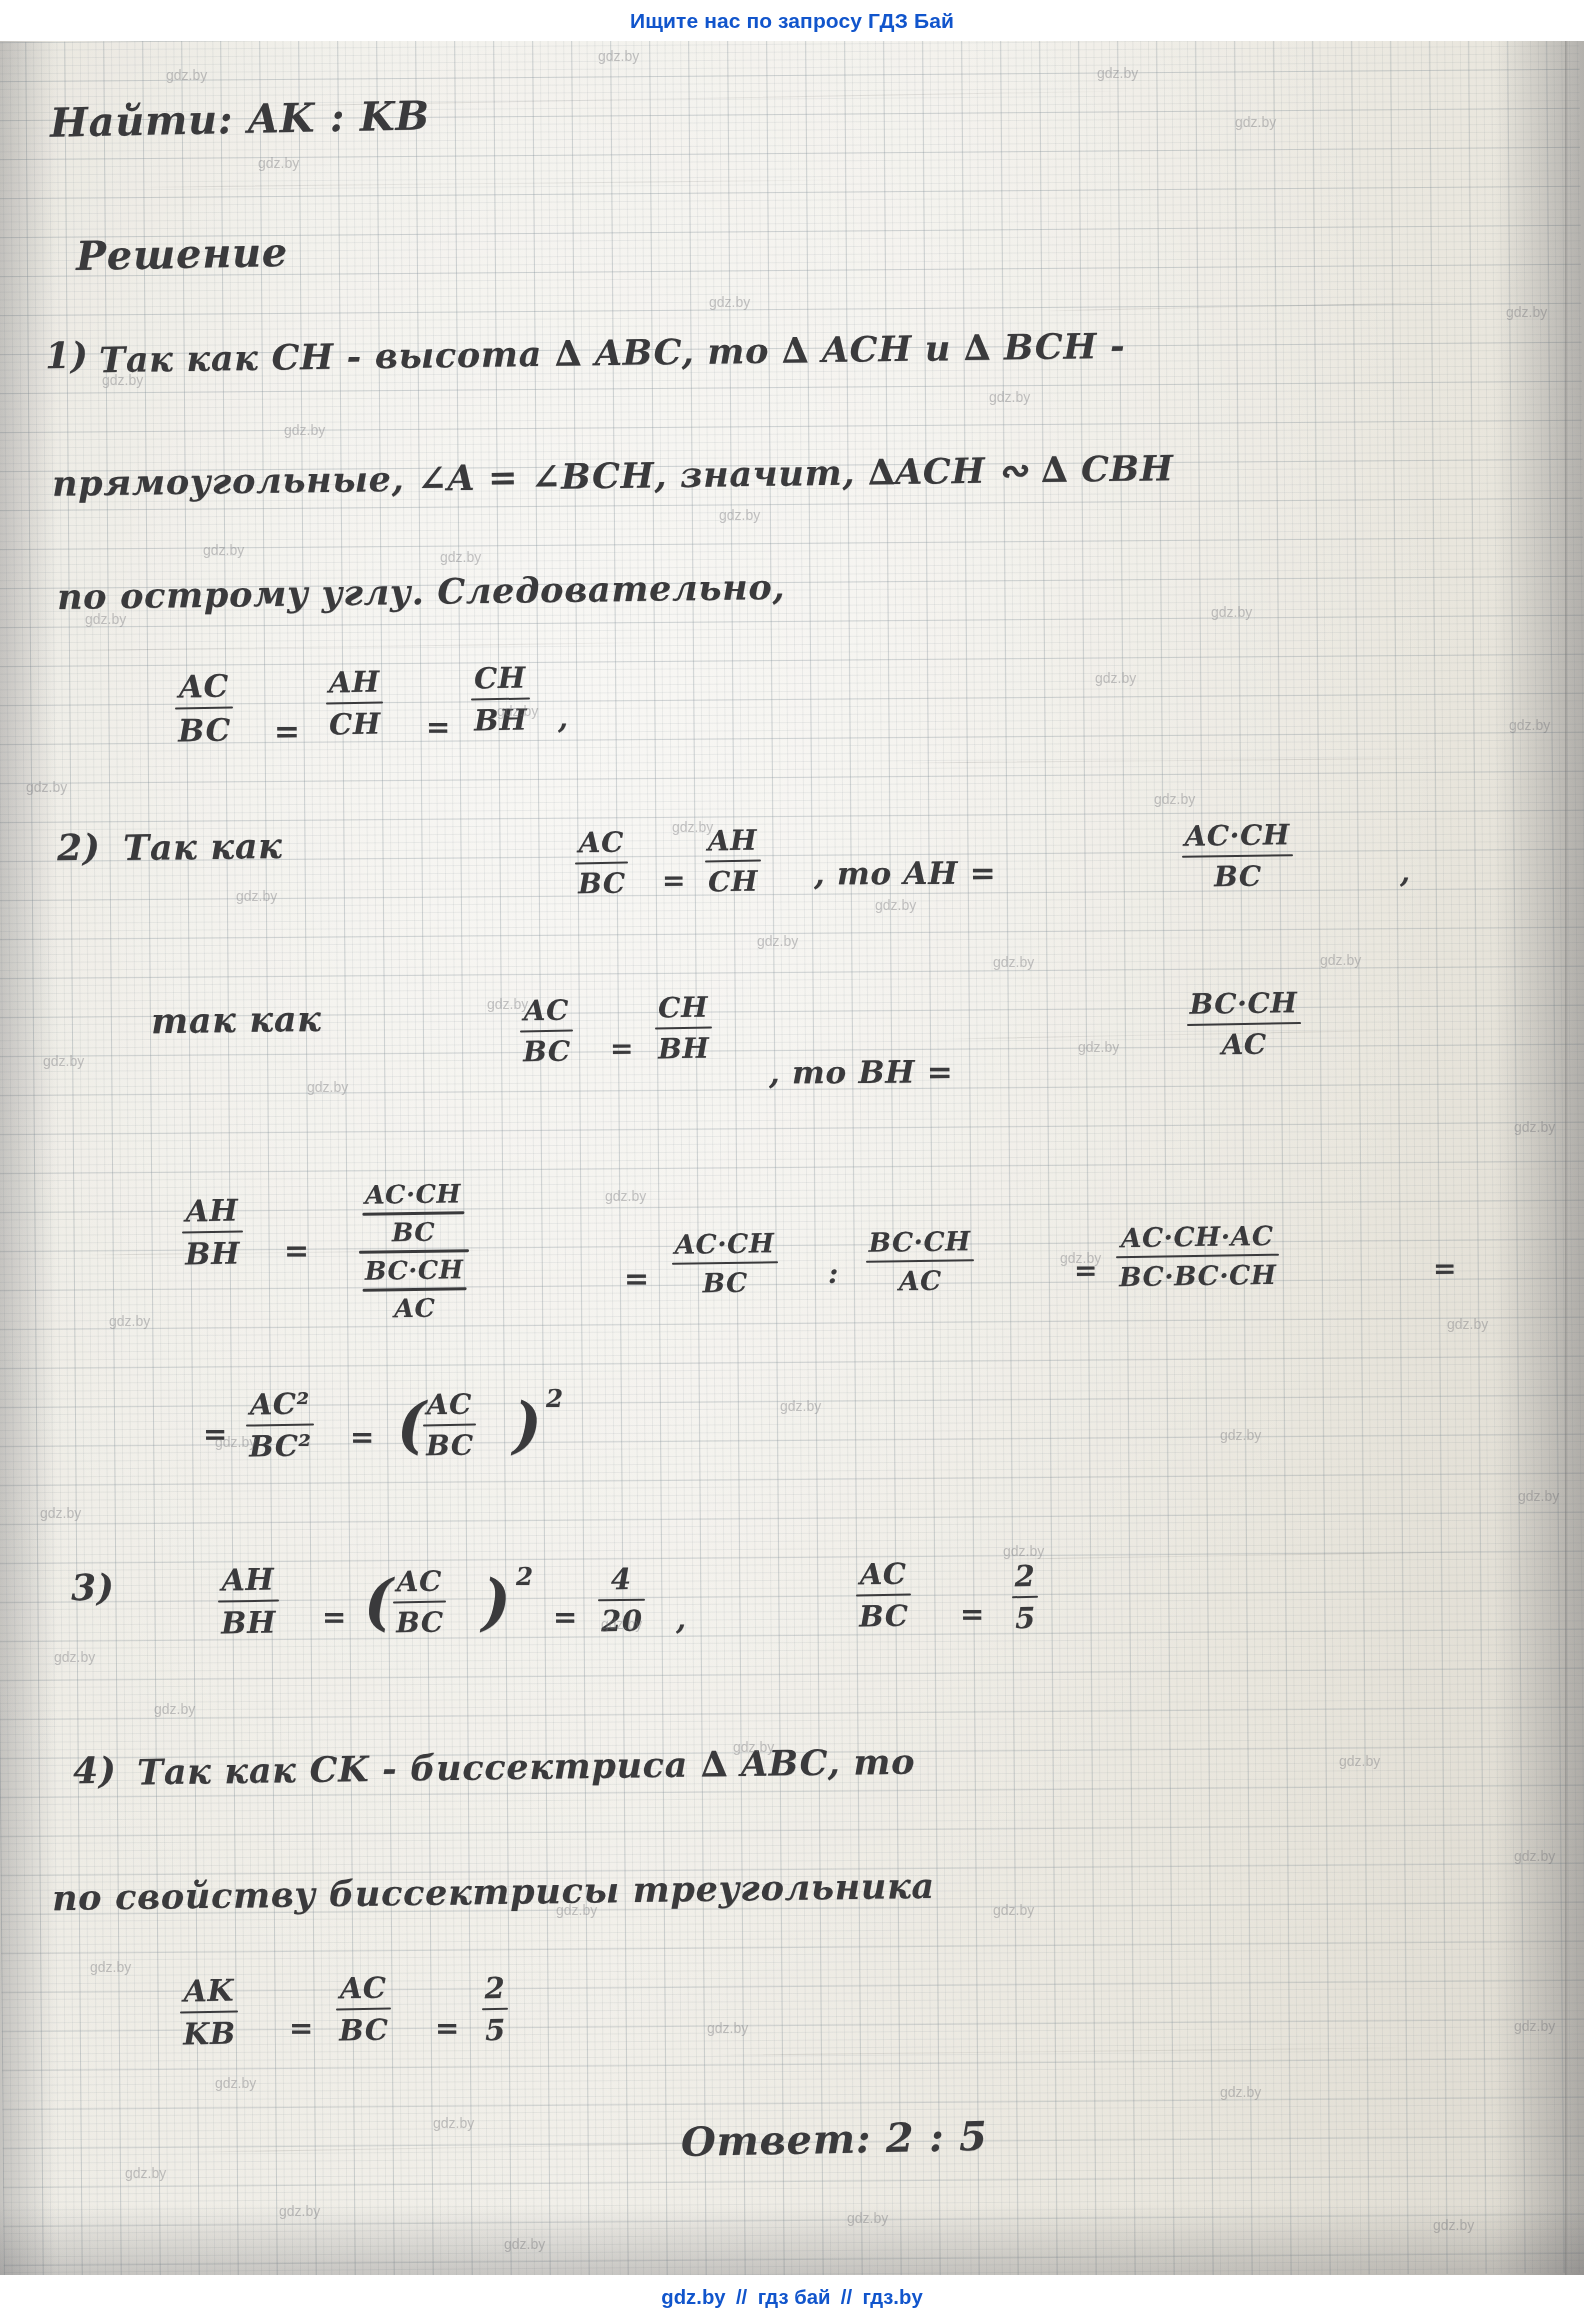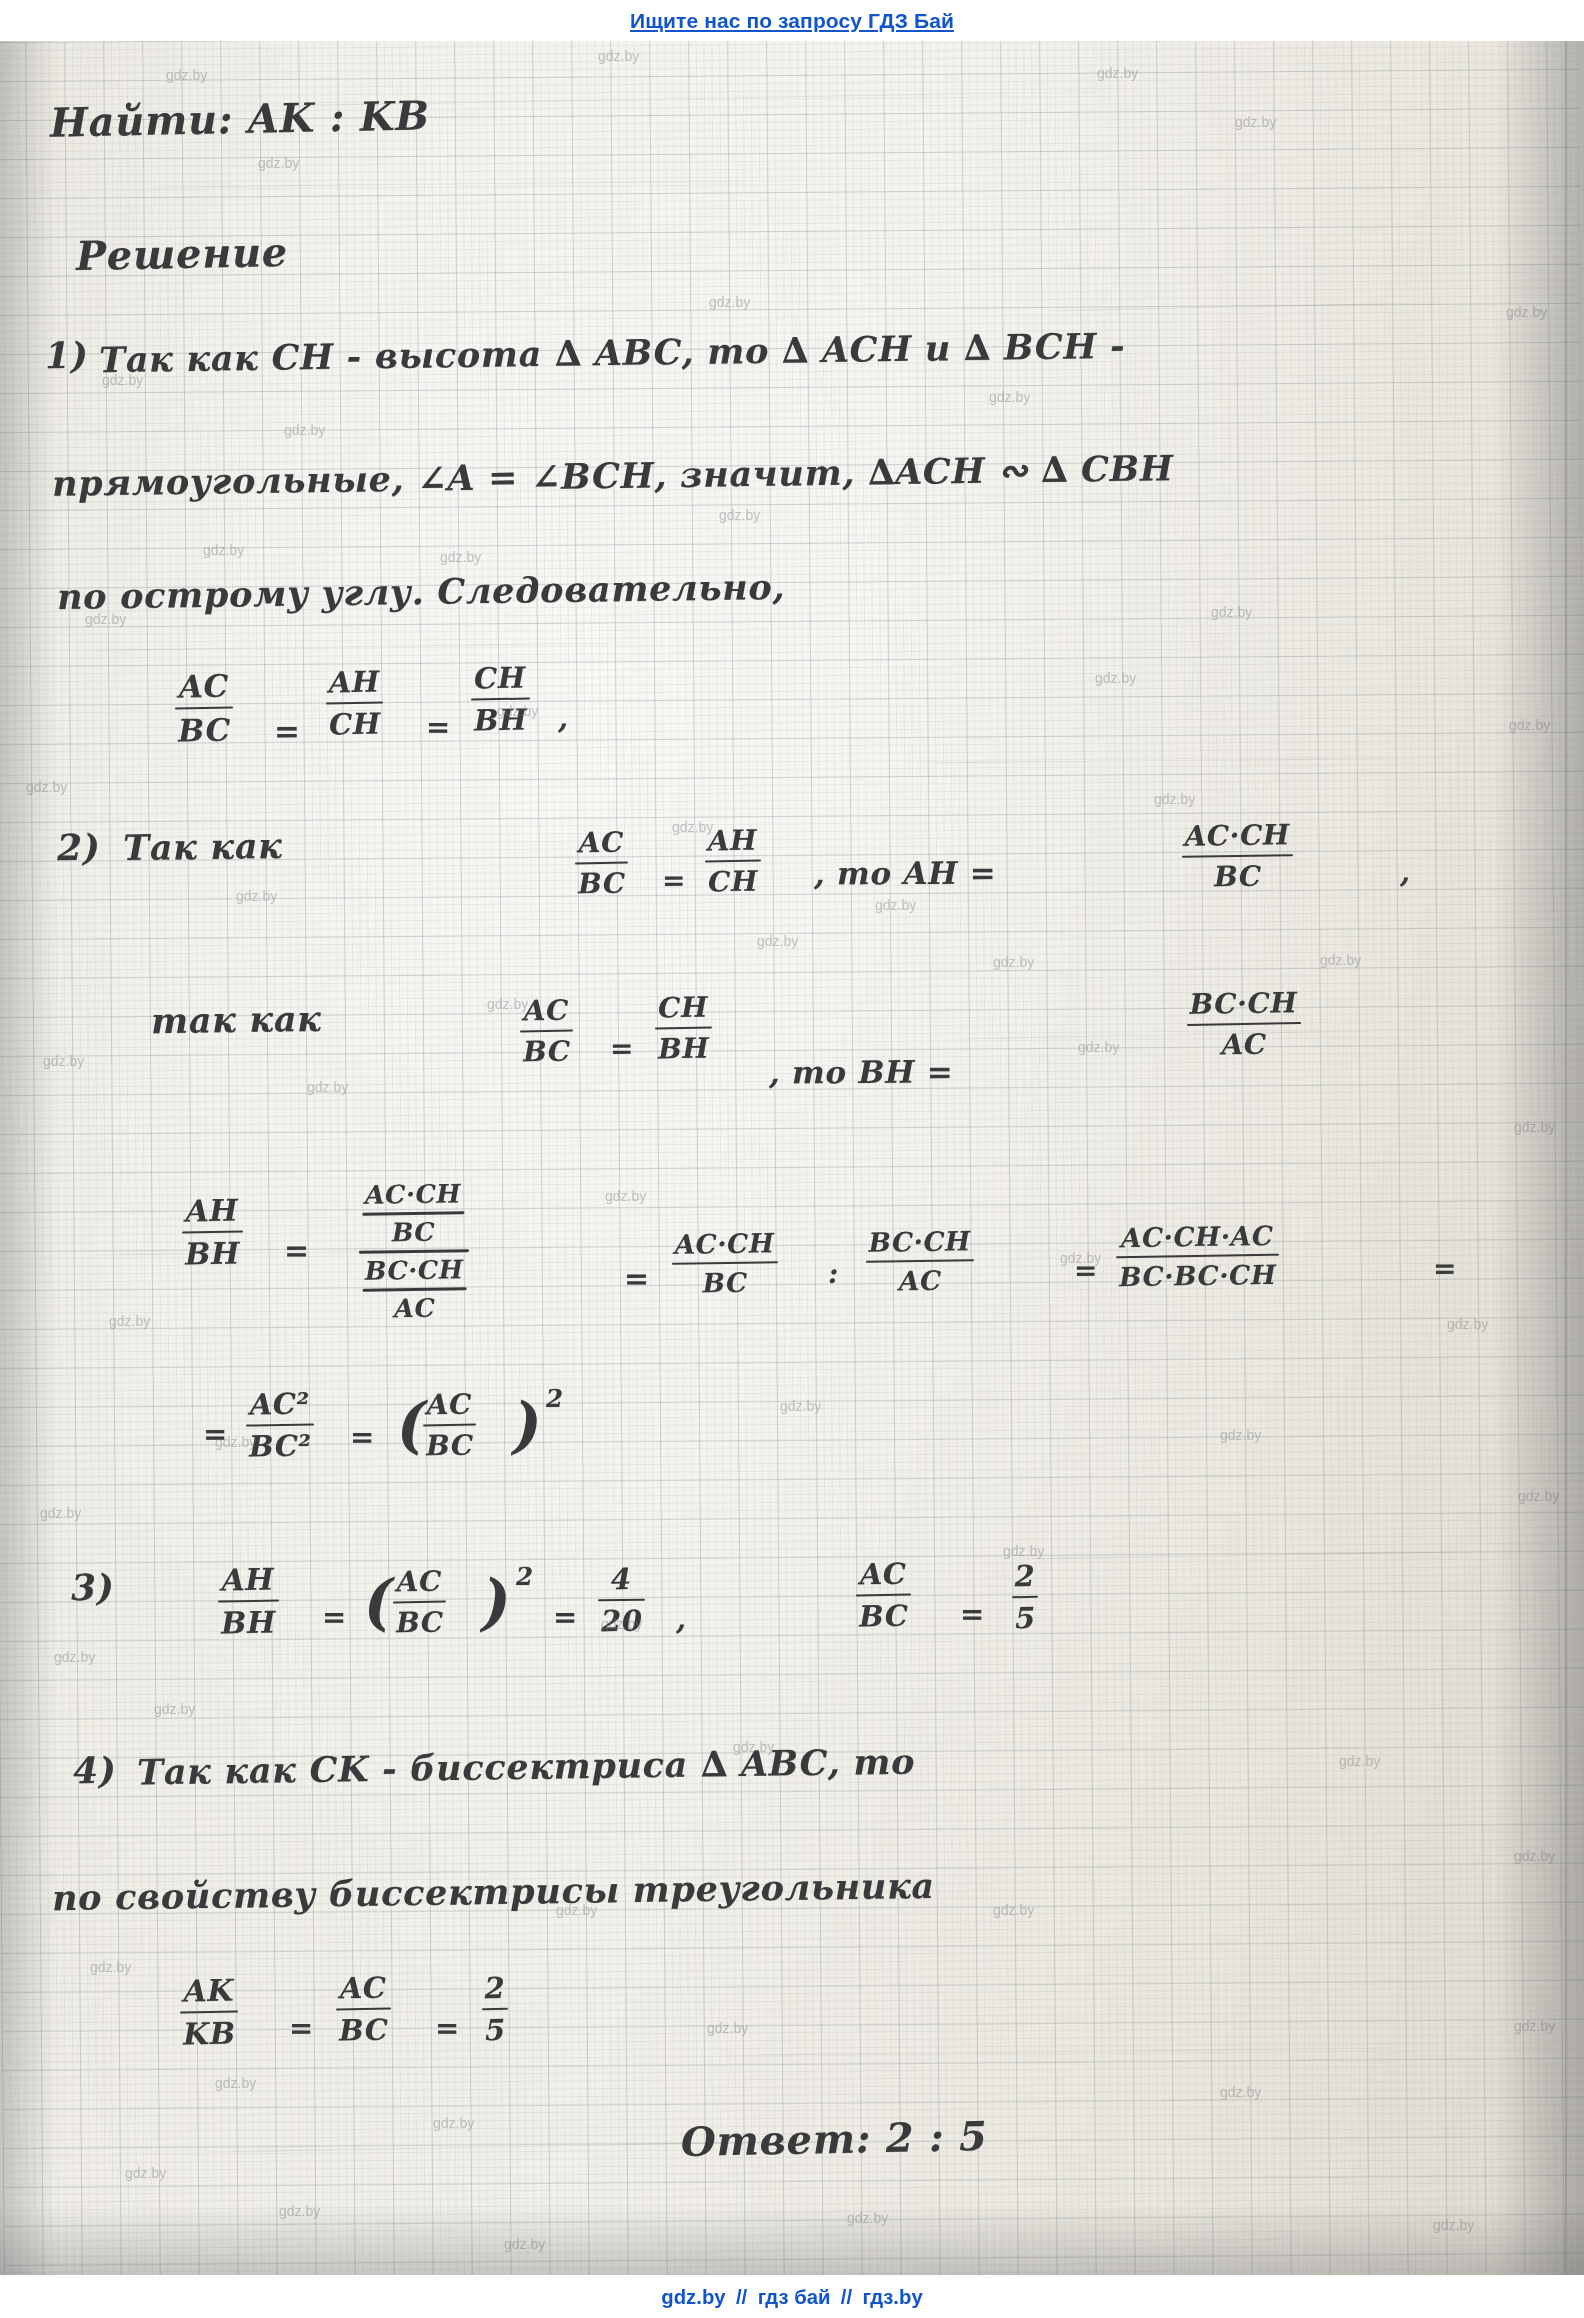--- a/index.html
+++ b/index.html
@@ -26,21 +26,20 @@
     align-items: center;
     justify-content: center;
     z-index: 50;
   }
   .top-banner .banner-text {
     color: #1155cc;
     font-size: 21px;
     font-weight: bold;
     font-family: "Liberation Sans", sans-serif;
     letter-spacing: 0.1px;
-    text-decoration: underline;
   }
 
   
   .bottom-banner {
     position: absolute;
     left: 0; bottom: 0;
     width: 1584px;
     height: 44px;
     background: #ffffff;
     display: flex;

